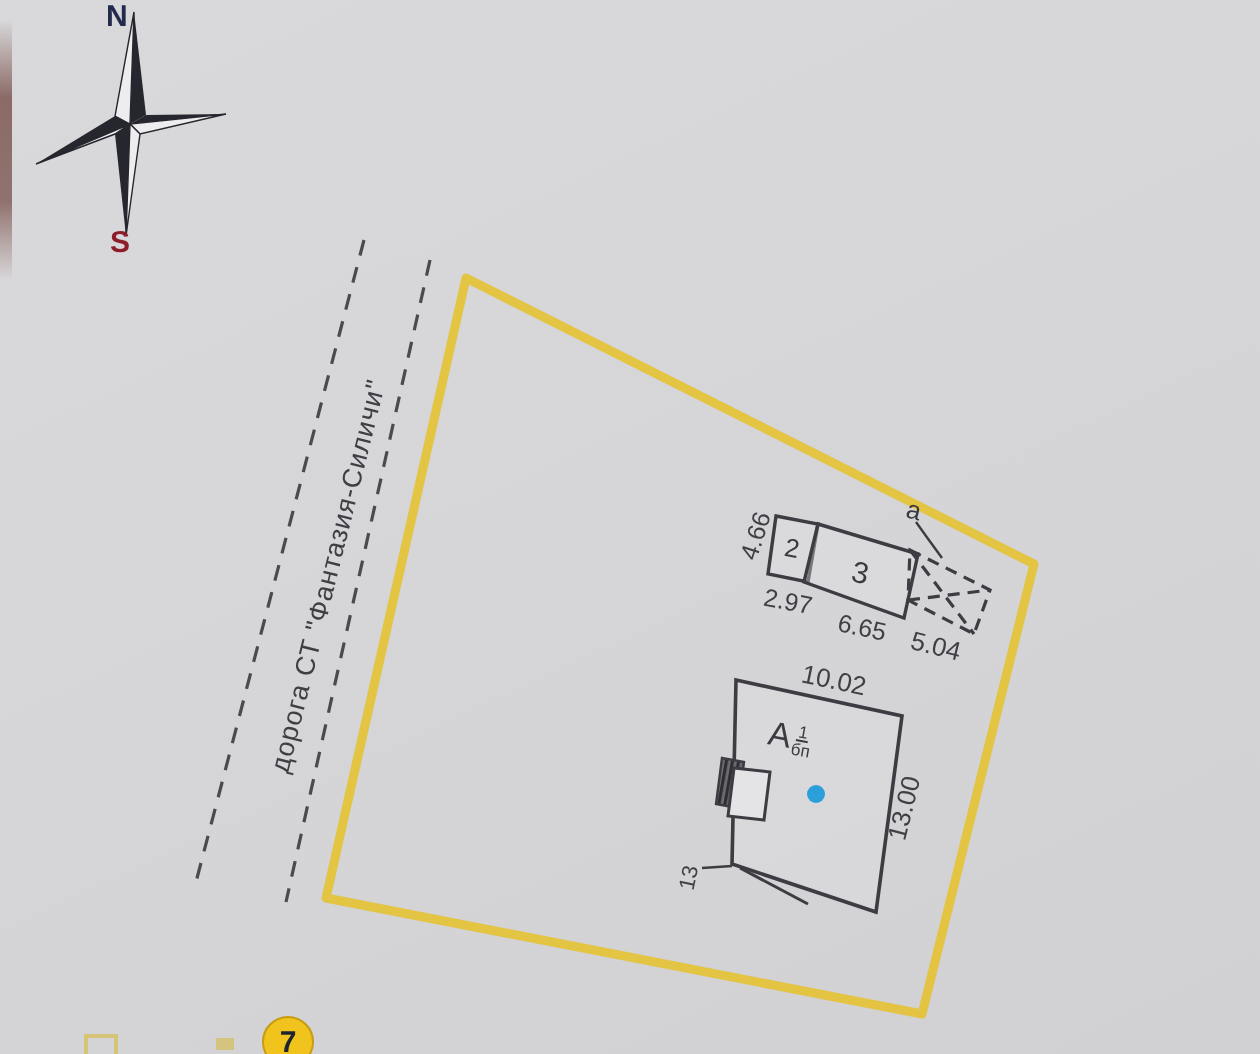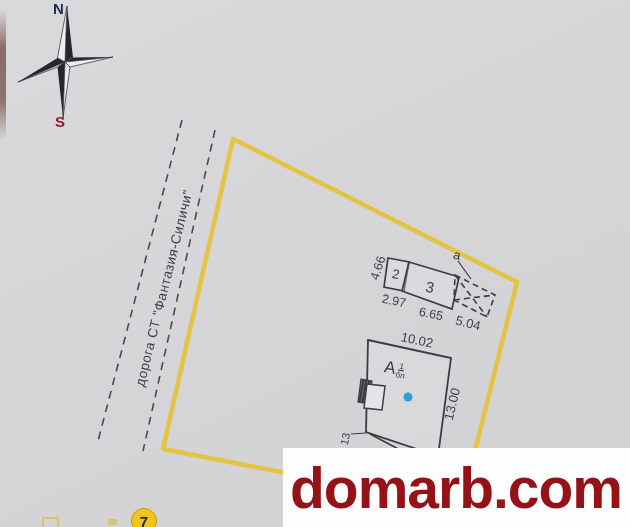--- a/index.html
+++ b/index.html
@@ -130,23 +130,20 @@
   <div class="lbl ba">а</div>
 
   <div class="lbl main-label">
     <span class="big">А</span>
     <span class="frac">
       <span class="sup">1</span>
       <span class="sub">бп</span>
     </span>
   </div>
 
-  <div class="abs watermark">
-    <span>domarb.com</span>
-  </div>
 
   <div class="abs logo-frag-square"></div>
   <div class="abs logo-frag-tick"></div>
   <div class="abs badge7">
     <span>7</span>
   </div>
 
 </div>
 
 </body></html>

